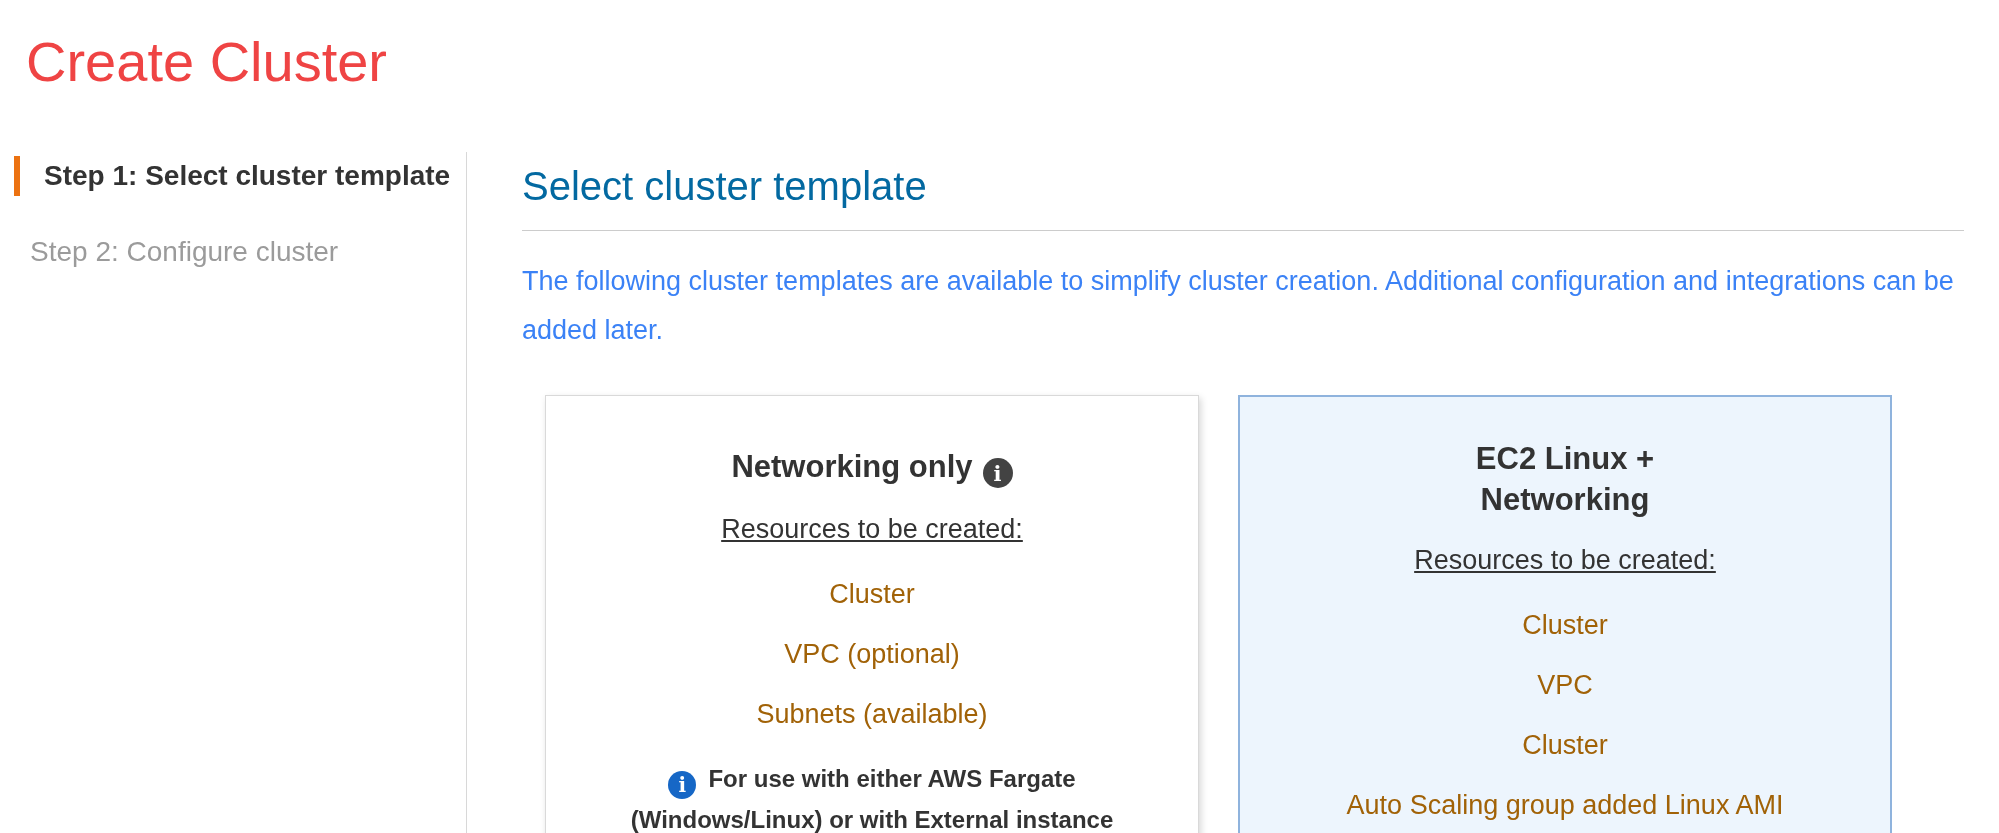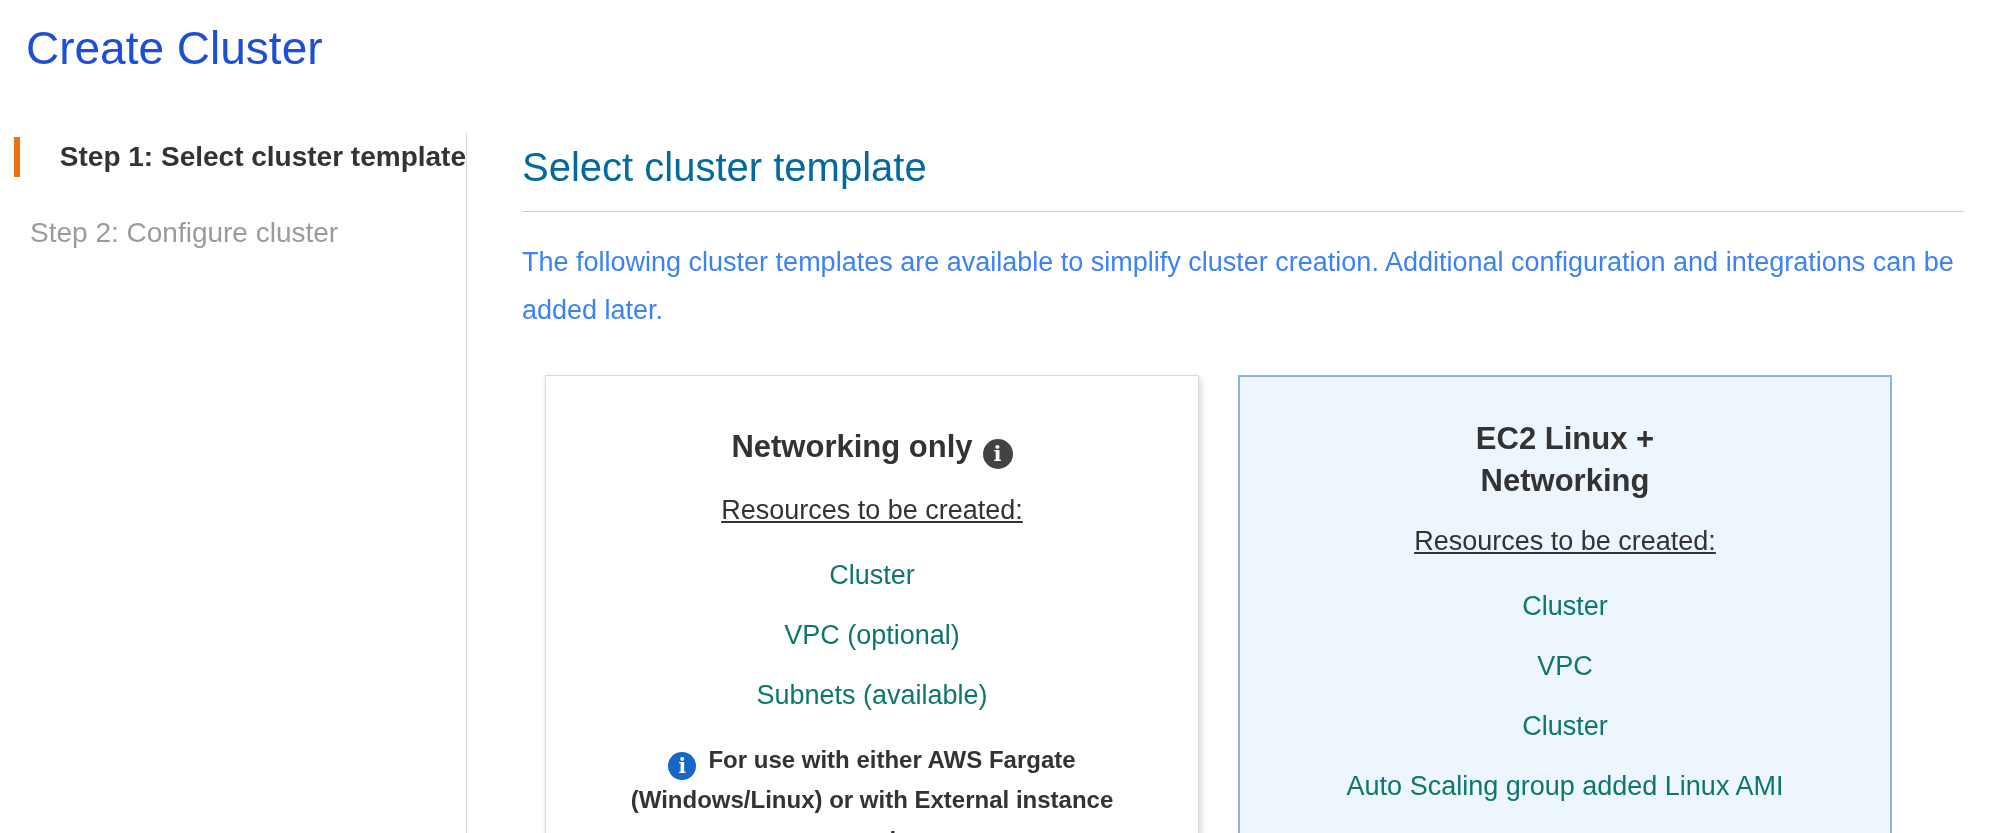--- a/index.html
+++ b/index.html
@@ -11,25 +11,25 @@
   .screen {
     width: 1999px;
     height: 833px;
     background: #ffffff;
     overflow: hidden;
     display: flex;
     flex-direction: column;
     box-sizing: border-box;
   }
   .page-title {
-    margin: 22px 0 0 26px;
-    font-size: 46px;
+    margin: 30px 0 0 26px;
+    font-size: 56px;
     font-weight: 400;
     line-height: 1.15;
-    color: #1d4ed8;
+    color: #ef4444;
     letter-spacing: 0;
   }
   .layout {
     display: flex;
     flex: 1;
     margin-top: 58px;
     min-height: 0;
   }
   .sidebar {
     width: 467px;
@@ -44,21 +44,20 @@
     color: #9b9b9b;
     padding-left: 30px;
     cursor: pointer;
   }
   .step.active {
     margin-left: 14px;
     padding-left: 24px;
     border-left: 6px solid #ec7211;
     font-weight: bold;
     color: #333333;
-    text-align: right;
   }
   .step + .step { margin-top: 36px; }
   .main {
     flex: 1;
     box-sizing: border-box;
     padding: 10px 35px 0 55px;
     min-width: 0;
   }
   .section-heading {
     margin: 0;
@@ -121,21 +120,21 @@
     margin-bottom: 34px;
   }
   .resources {
     list-style: none;
     margin: 0;
     padding: 0;
   }
   .resources li {
     font-size: 27px;
     line-height: 31px;
-    color: #0f766e;
+    color: #a16207;
     margin-bottom: 29px;
   }
   .info-icon {
     display: inline-flex;
     align-items: center;
     justify-content: center;
     width: 30px;
     height: 30px;
     border-radius: 50%;
     color: #ffffff;

